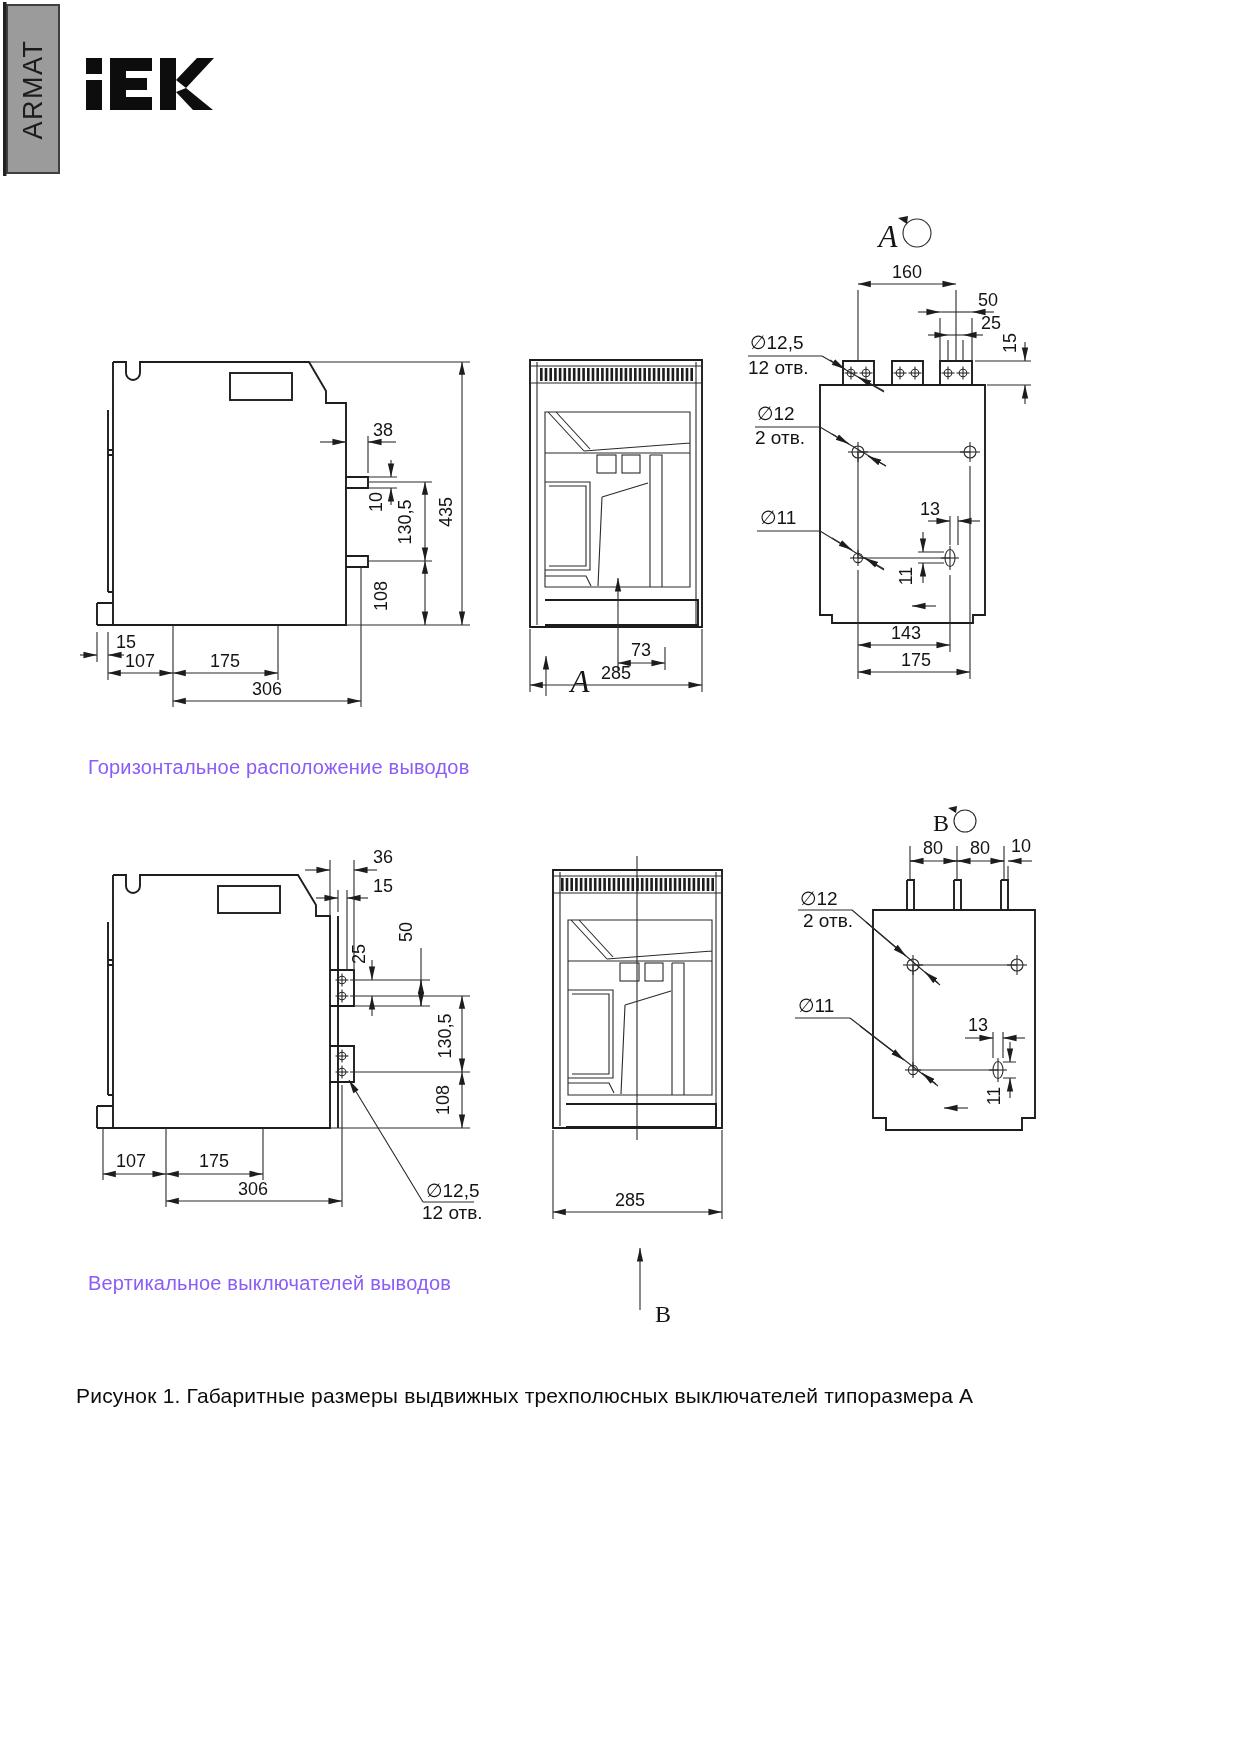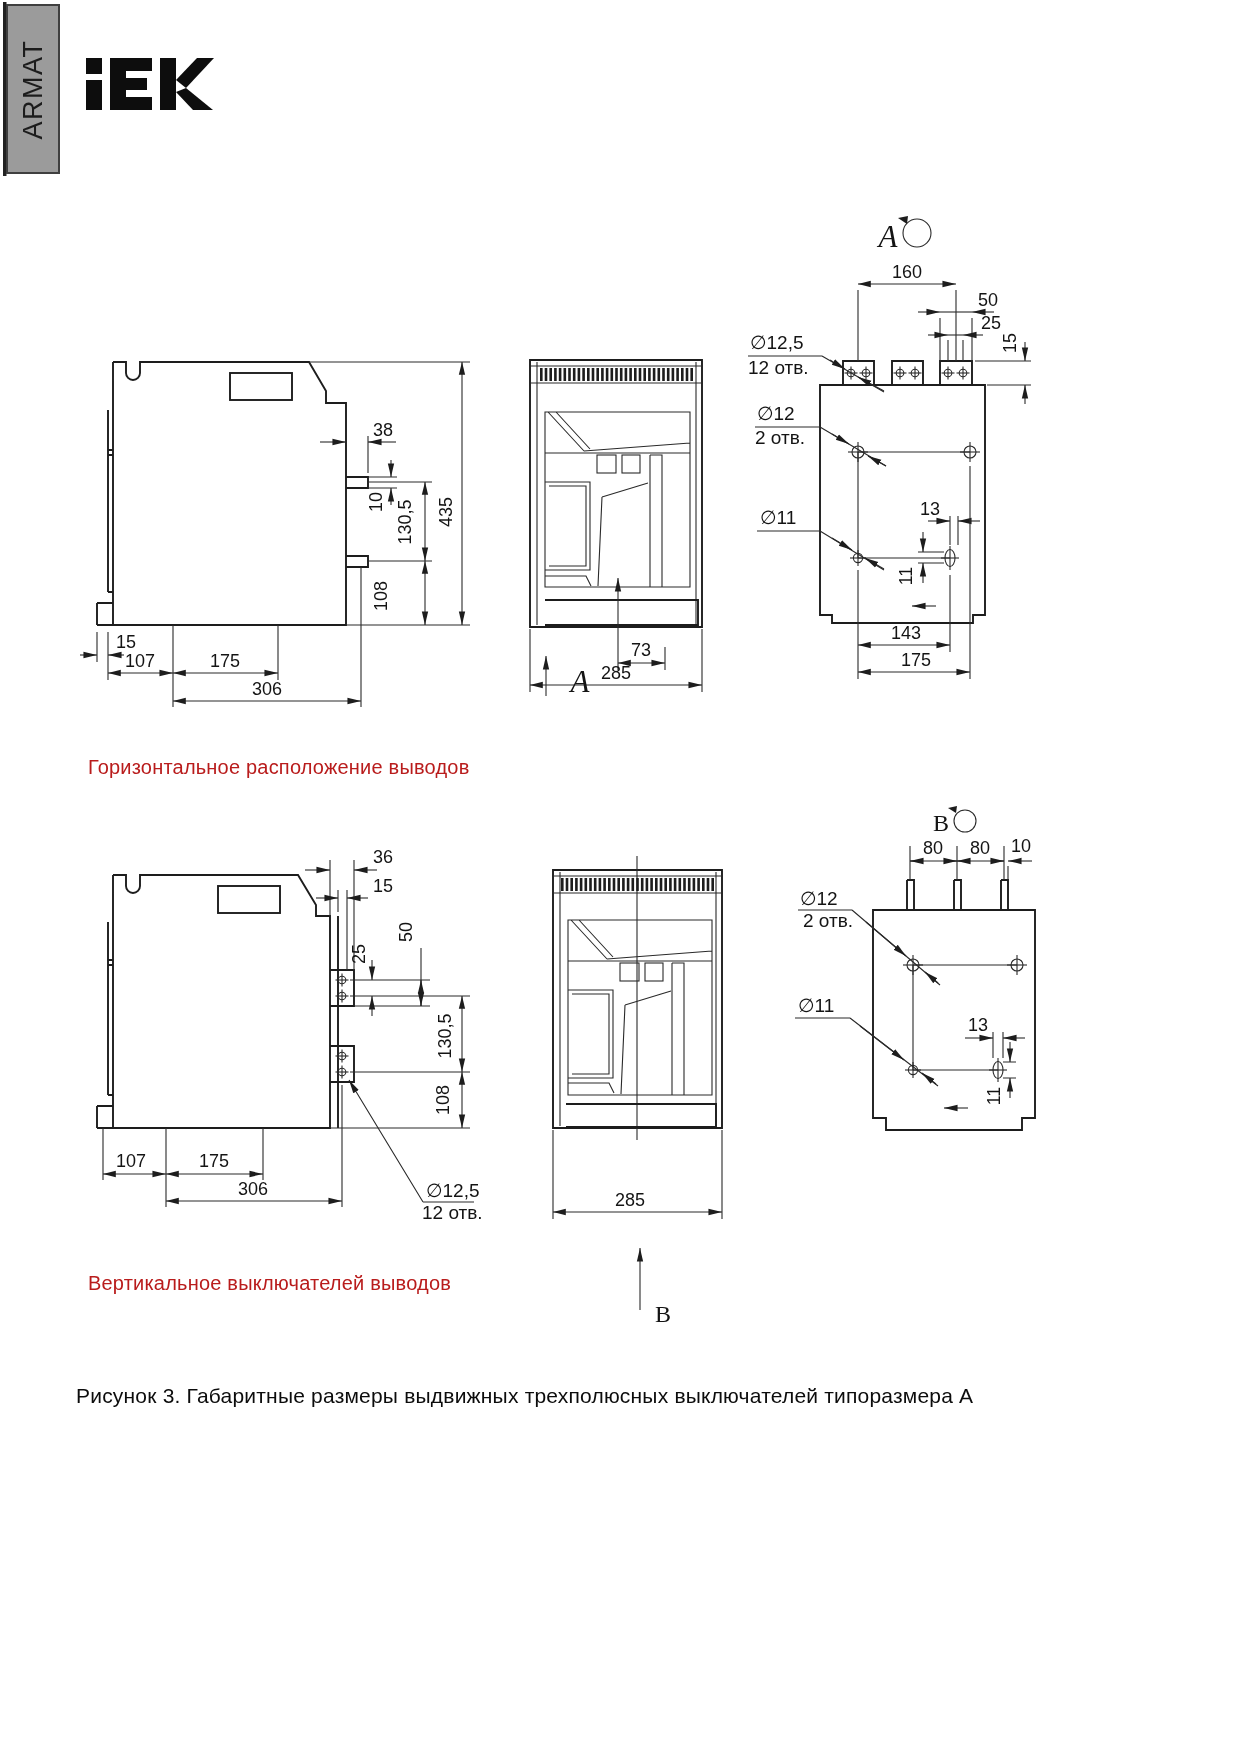--- a/index.html
+++ b/index.html
@@ -4,21 +4,21 @@
 <style>
   html,body{margin:0;padding:0;background:#d9d9d9;}
   .page{position:relative;width:1256px;height:1752px;background:#ffffff;
         font-family:"Liberation Sans",sans-serif;overflow:hidden;margin:0 auto;}
   .canvas{position:absolute;left:0;top:0;}
   
   .banner{position:absolute;left:6px;top:4px;width:54px;height:170px;background:#9b9b9b;
           border:2px solid #3f3f3f;box-sizing:border-box;display:flex;align-items:center;justify-content:center;}
   .banner span{transform:rotate(-90deg);white-space:nowrap;font-size:27px;letter-spacing:1.5px;color:#1c1c1c;}
   
-  .cap{position:absolute;color:#b91c1c;font-size:20px;letter-spacing:0.2px;}
+  .cap{position:absolute;color:#8b5cf6;font-size:20px;letter-spacing:0.2px;}
   .cap1{left:88px;top:756px;}
   .cap2{left:88px;top:1272px;}
   .figcap{position:absolute;left:76px;top:1384px;color:#0c0c0c;font-size:21px;letter-spacing:0.2px;}
   
   .t{stroke:#1d1d1d;stroke-width:1.9;fill:none;stroke-linejoin:miter;stroke-linecap:butt;}
   .n{stroke:#2a2a2a;stroke-width:1.1;fill:none;}
   .hatch{stroke:#1d1d1d;stroke-width:13;stroke-dasharray:2.6 2.1;fill:none;}
   .x{font-family:"Liberation Sans",sans-serif;font-size:18px;fill:#141414;text-anchor:middle;}
   .lb{font-family:"Liberation Sans",sans-serif;font-size:19px;fill:#141414;text-anchor:start;}
   .st{text-anchor:start;}
@@ -294,14 +294,14 @@
     <path class="n" d="M968,1108 H944" marker-end="url(#ae)"></path>
   </g>
 </svg>
 
   <div class="banner">
     <span>ARMAT</span>
   </div>
 
   <div class="cap cap1">Горизонтальное расположение выводов</div>
   <div class="cap cap2">Вертикальное выключателей выводов</div>
-  <div class="figcap">Рисунок 3. Габаритные размеры выдвижных трехполюсных выключателей типоразмера А</div>
+  <div class="figcap">Рисунок 1. Габаритные размеры выдвижных трехполюсных выключателей типоразмера А</div>
 </div>
 
 </body></html>

